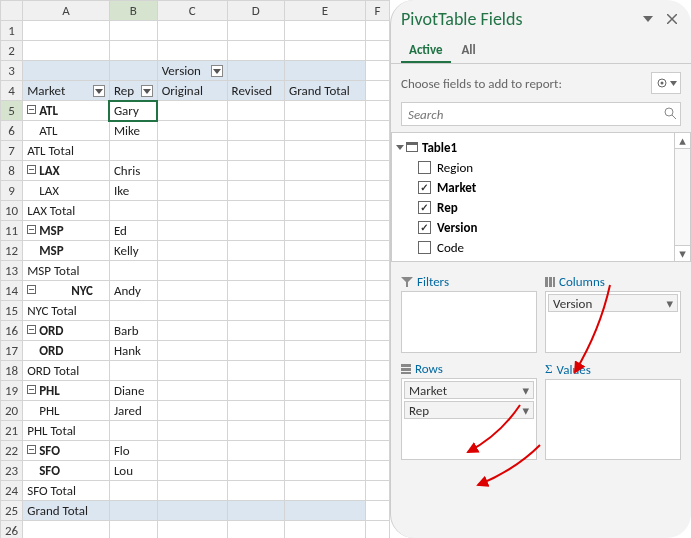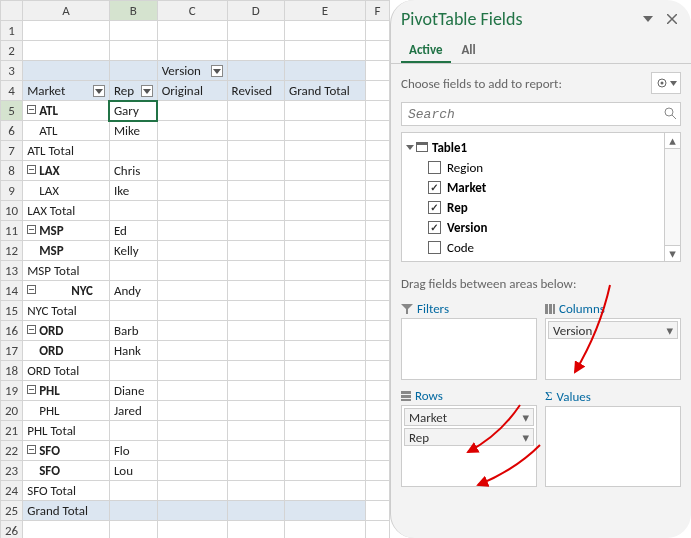--- a/index.html
+++ b/index.html
@@ -21,23 +21,23 @@
   .pane { position: absolute; left: 390px; top: 0; width: 301px; height: 538px; background: #f3f3f3; border-left: 1px solid #ccc; display:flex; flex-direction:column;border-radius:24px; }
   .pane-hdr { padding: 8px 10px; display:flex; align-items:center; }
   .pane-title { color: #217346; font-size: 18px; flex:1; }
   .pane-hdr .iconbtn { width:18px; height:18px; display:flex; align-items:center; justify-content:center; color:#666; margin-left:6px; cursor:pointer;}
   .tabs { padding: 0 10px; border-bottom: 1px solid #ccc; }
   .tabs span { display:inline-block; padding: 4px 8px; color:#666;font-weight:bold; }
   .tabs .active { color:#217346; border-bottom: 2px solid #217346; }
   .instr { padding: 8px 10px; color:#666; display:flex; align-items:center; }
   .gearbox { width:30px; height:22px; border:1px solid #ccc; background:#fff; display:flex; align-items:center; justify-content:center; color:#666; }
   .search { margin: 0 10px 6px; position:relative; }
-  .search input { width:100%; height:24px; border:1px solid #ccc; padding: 0 22px 0 6px; background:#fff; font-style:italic; color:#6d28d9;font-family:Liberation Mono, monospace;}
+  .search input { width:100%; height:24px; border:1px solid #ccc; padding: 0 22px 0 6px; background:#fff; font-style:italic; color:#6d28d9;}
   .search .mag { position:absolute; right:4px; top:4px; color:#888;}
-  .fieldlist { margin:0 10px 8px; border:1px solid #ccc; background:#fff; height:130px; position:relative; padding:4px 16px 4px 4px; }
+  .fieldlist { margin:0 0 8px; border:1px solid #ccc; background:#fff; height:130px; position:relative; padding:4px 16px 4px 4px; }
   .fieldlist .scroll { position:absolute; right:0; top:0; bottom:0; width:16px; border-left:1px solid #ccc; background:#f8f8f8; }
   .fieldlist .scroll .btnup, .fieldlist .scroll .btndn { height:16px; display:flex; align-items:center; justify-content:center; border-bottom:1px solid #ccc; color:#666; background:#fff;}
   .fieldlist .scroll .btndn { position:absolute; bottom:0; left:0; right:0; border-top:1px solid #ccc; border-bottom:none;}
   .tbl-row { display:flex; align-items:center; height:20px; }
   .tri { display:inline-block; width:0; height:0; border-left:4px solid transparent; border-right:4px solid transparent; border-top:5px solid #666; margin-right:2px;}
   .tblicon { width:12px; height:10px; border:1px solid #666; display:inline-block; margin-right:4px; background: linear-gradient(#666 2px, transparent 2px);}
   .fld { display:flex; align-items:center; height:20px; padding-left:22px; }
   .chk { width:13px; height:13px; border:1px solid #666; margin-right:6px; display:flex; align-items:center; justify-content:center; background:#fff; font-size:10px; color:#333; font-weight:bold;}
   .areas { padding: 6px 10px; color:#666; }
   .area-grid { display:grid; grid-template-columns:1fr 1fr; gap:8px; padding:4px 10px 10px; height: 200px;}
@@ -378,21 +378,20 @@
       </div>
     <div class="fld">
         <span class="chk"></span>
         <span>Code</span>
       </div>
     <div class="scroll">
       <div class="btnup">▴</div>
       <div class="btndn">▾</div>
     </div>
   </div>
-  <div class="areas">Drag fields between areas below:</div>
   <div class="area-grid">
     <div class="area">
       <div class="area-hdr">
           <svg width="12" height="10">
             <path d="M0 0 H12 L7 5 V10 H5 V5 Z" fill="#888"></path>
           </svg>
           <span>Filters</span>
         </div>
       <div class="area-box"></div>
     </div>

